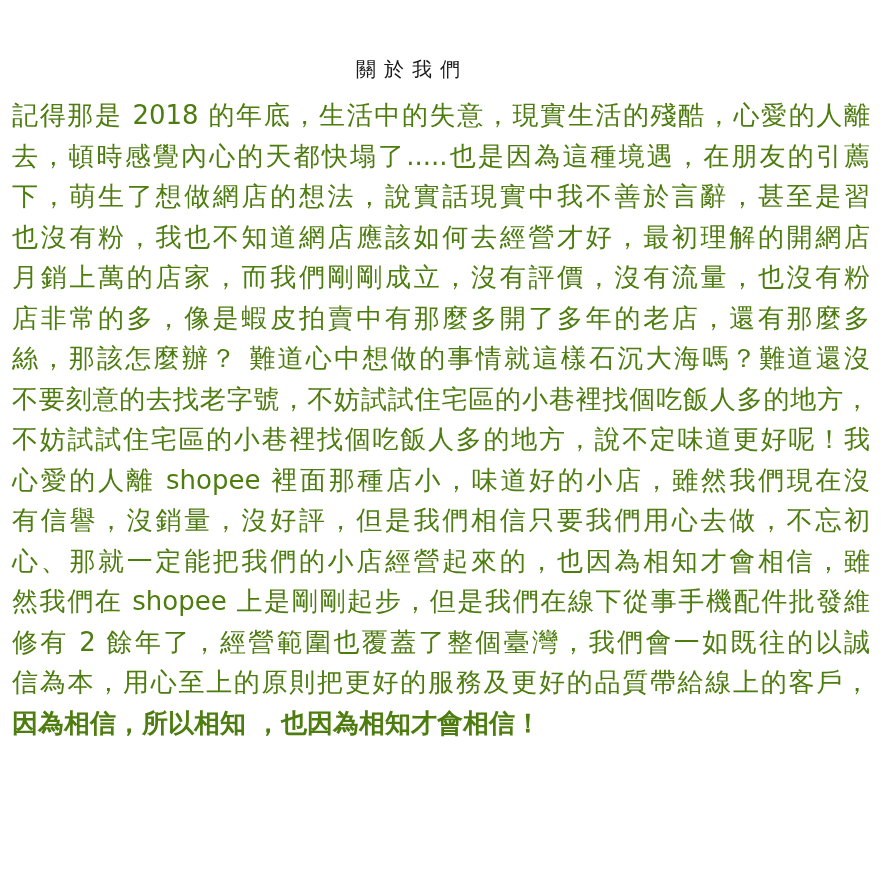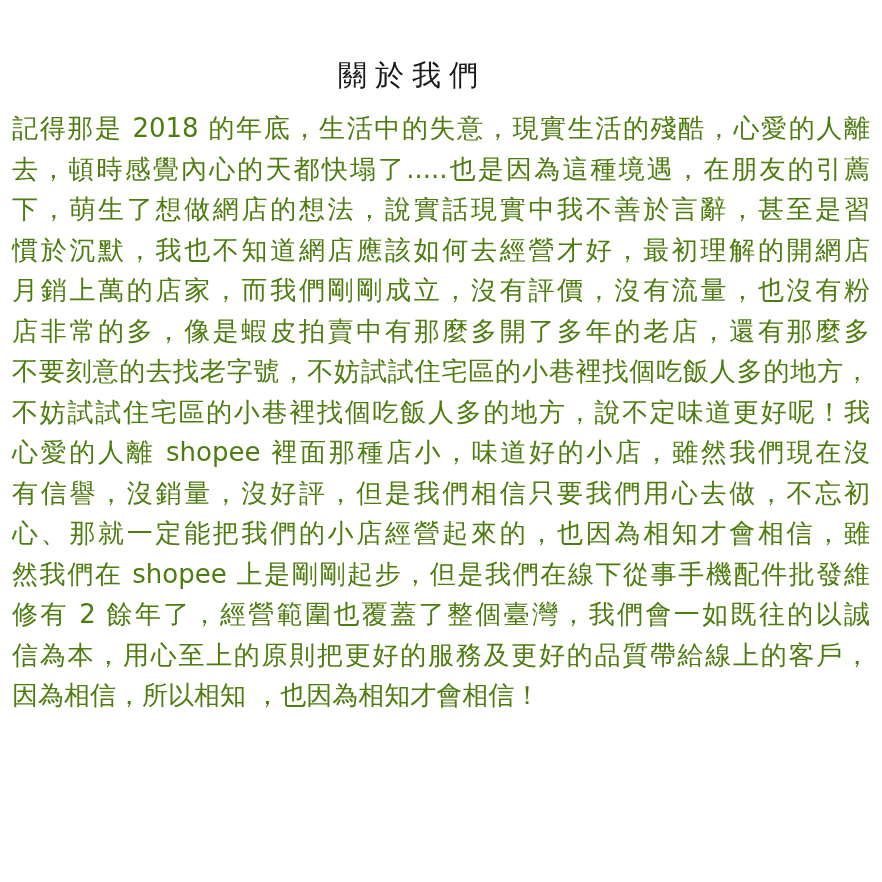--- a/index.html
+++ b/index.html
@@ -12,55 +12,57 @@
     position: relative;
     width: 882px;
     height: 882px;
     background: #ffffff;
     color: #1a1a1a;
     overflow: hidden;
     padding: 56px 10px 0 12px;
     font-family: "DejaVu Sans", sans-serif;
   }
   .title {
-    font-size: 29px;
+    font-size: 20px;
     font-weight: normal;
     text-align: center;
     margin: 0 60px 12px 0;
     letter-spacing: 8px;
     color: #1a1a1a;
   }
   .body-text {
     width: 858px;
   }
   .text-line {
     font-size: 26px;
     line-height: 40.5px;
     height: 40.5px;
     white-space: nowrap;
     text-align: justify;
     text-align-last: justify;
     color: #4d7c0f;
   }
   .text-line:last-child {
     text-align-last: left;
+    font-weight: bold;
   }
 </style>
 </head>
 <body>
 
 <div class="page">
   <h1 class="title">關於我們</h1>
   <div class="body-text">
       <div class="text-line">記得那是 2018 的年底，生活中的失意，現實生活的殘酷，心愛的人離</div>
       <div class="text-line">去，頓時感覺內心的天都快塌了.....也是因為這種境遇，在朋友的引薦</div>
       <div class="text-line">下，萌生了想做網店的想法，說實話現實中我不善於言辭，甚至是習</div>
-      <div class="text-line">慣於沉默，我也不知道網店應該如何去經營才好，最初理解的開網店</div>
+      <div class="text-line">也沒有粉，我也不知道網店應該如何去經營才好，最初理解的開網店</div>
       <div class="text-line">月銷上萬的店家，而我們剛剛成立，沒有評價，沒有流量，也沒有粉</div>
       <div class="text-line">店非常的多，像是蝦皮拍賣中有那麼多開了多年的老店，還有那麼多</div>
+      <div class="text-line">絲，那該怎麼辦？ 難道心中想做的事情就這樣石沉大海嗎？難道還沒</div>
       <div class="text-line">不要刻意的去找老字號，不妨試試住宅區的小巷裡找個吃飯人多的地方，</div>
       <div class="text-line">不妨試試住宅區的小巷裡找個吃飯人多的地方，說不定味道更好呢！我</div>
       <div class="text-line">心愛的人離 shopee 裡面那種店小，味道好的小店，雖然我們現在沒</div>
       <div class="text-line">有信譽，沒銷量，沒好評，但是我們相信只要我們用心去做，不忘初</div>
       <div class="text-line">心、那就一定能把我們的小店經營起來的，也因為相知才會相信，雖</div>
       <div class="text-line">然我們在 shopee 上是剛剛起步，但是我們在線下從事手機配件批發維</div>
       <div class="text-line">修有 2 餘年了，經營範圍也覆蓋了整個臺灣，我們會一如既往的以誠</div>
       <div class="text-line">信為本，用心至上的原則把更好的服務及更好的品質帶給線上的客戶，</div>
       <div class="text-line">因為相信，所以相知 ，也因為相知才會相信！</div>
     </div>

